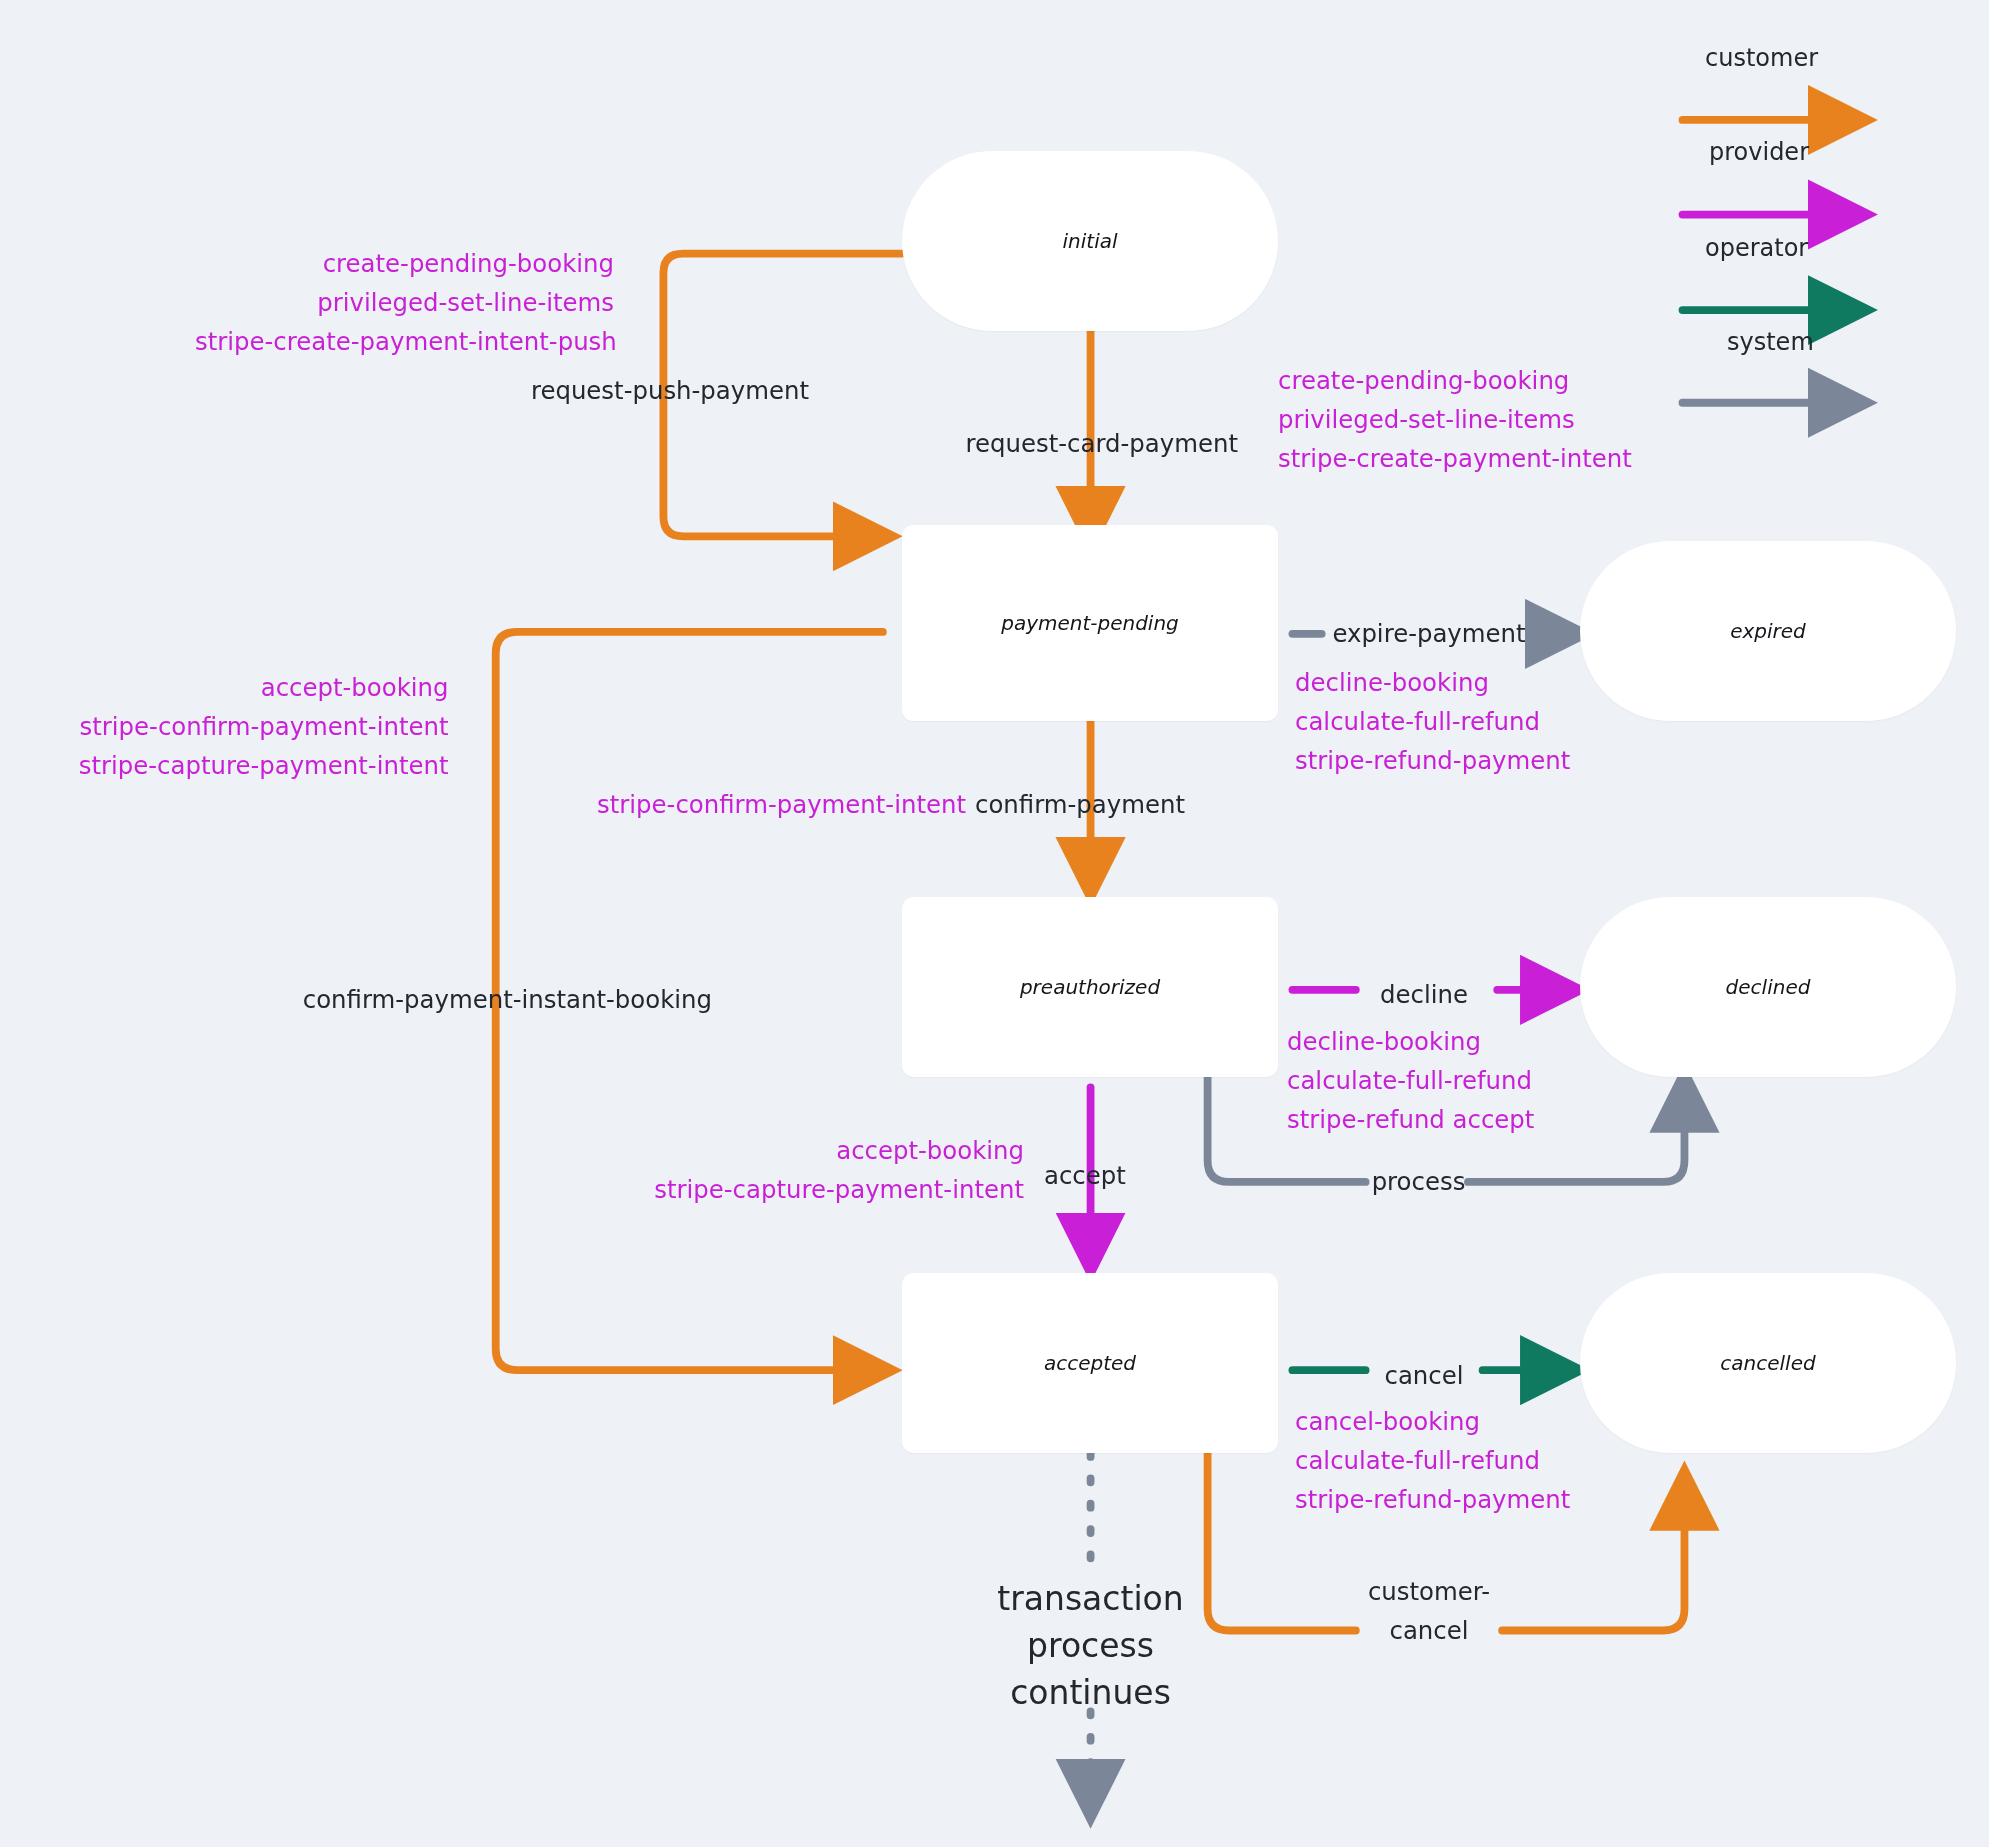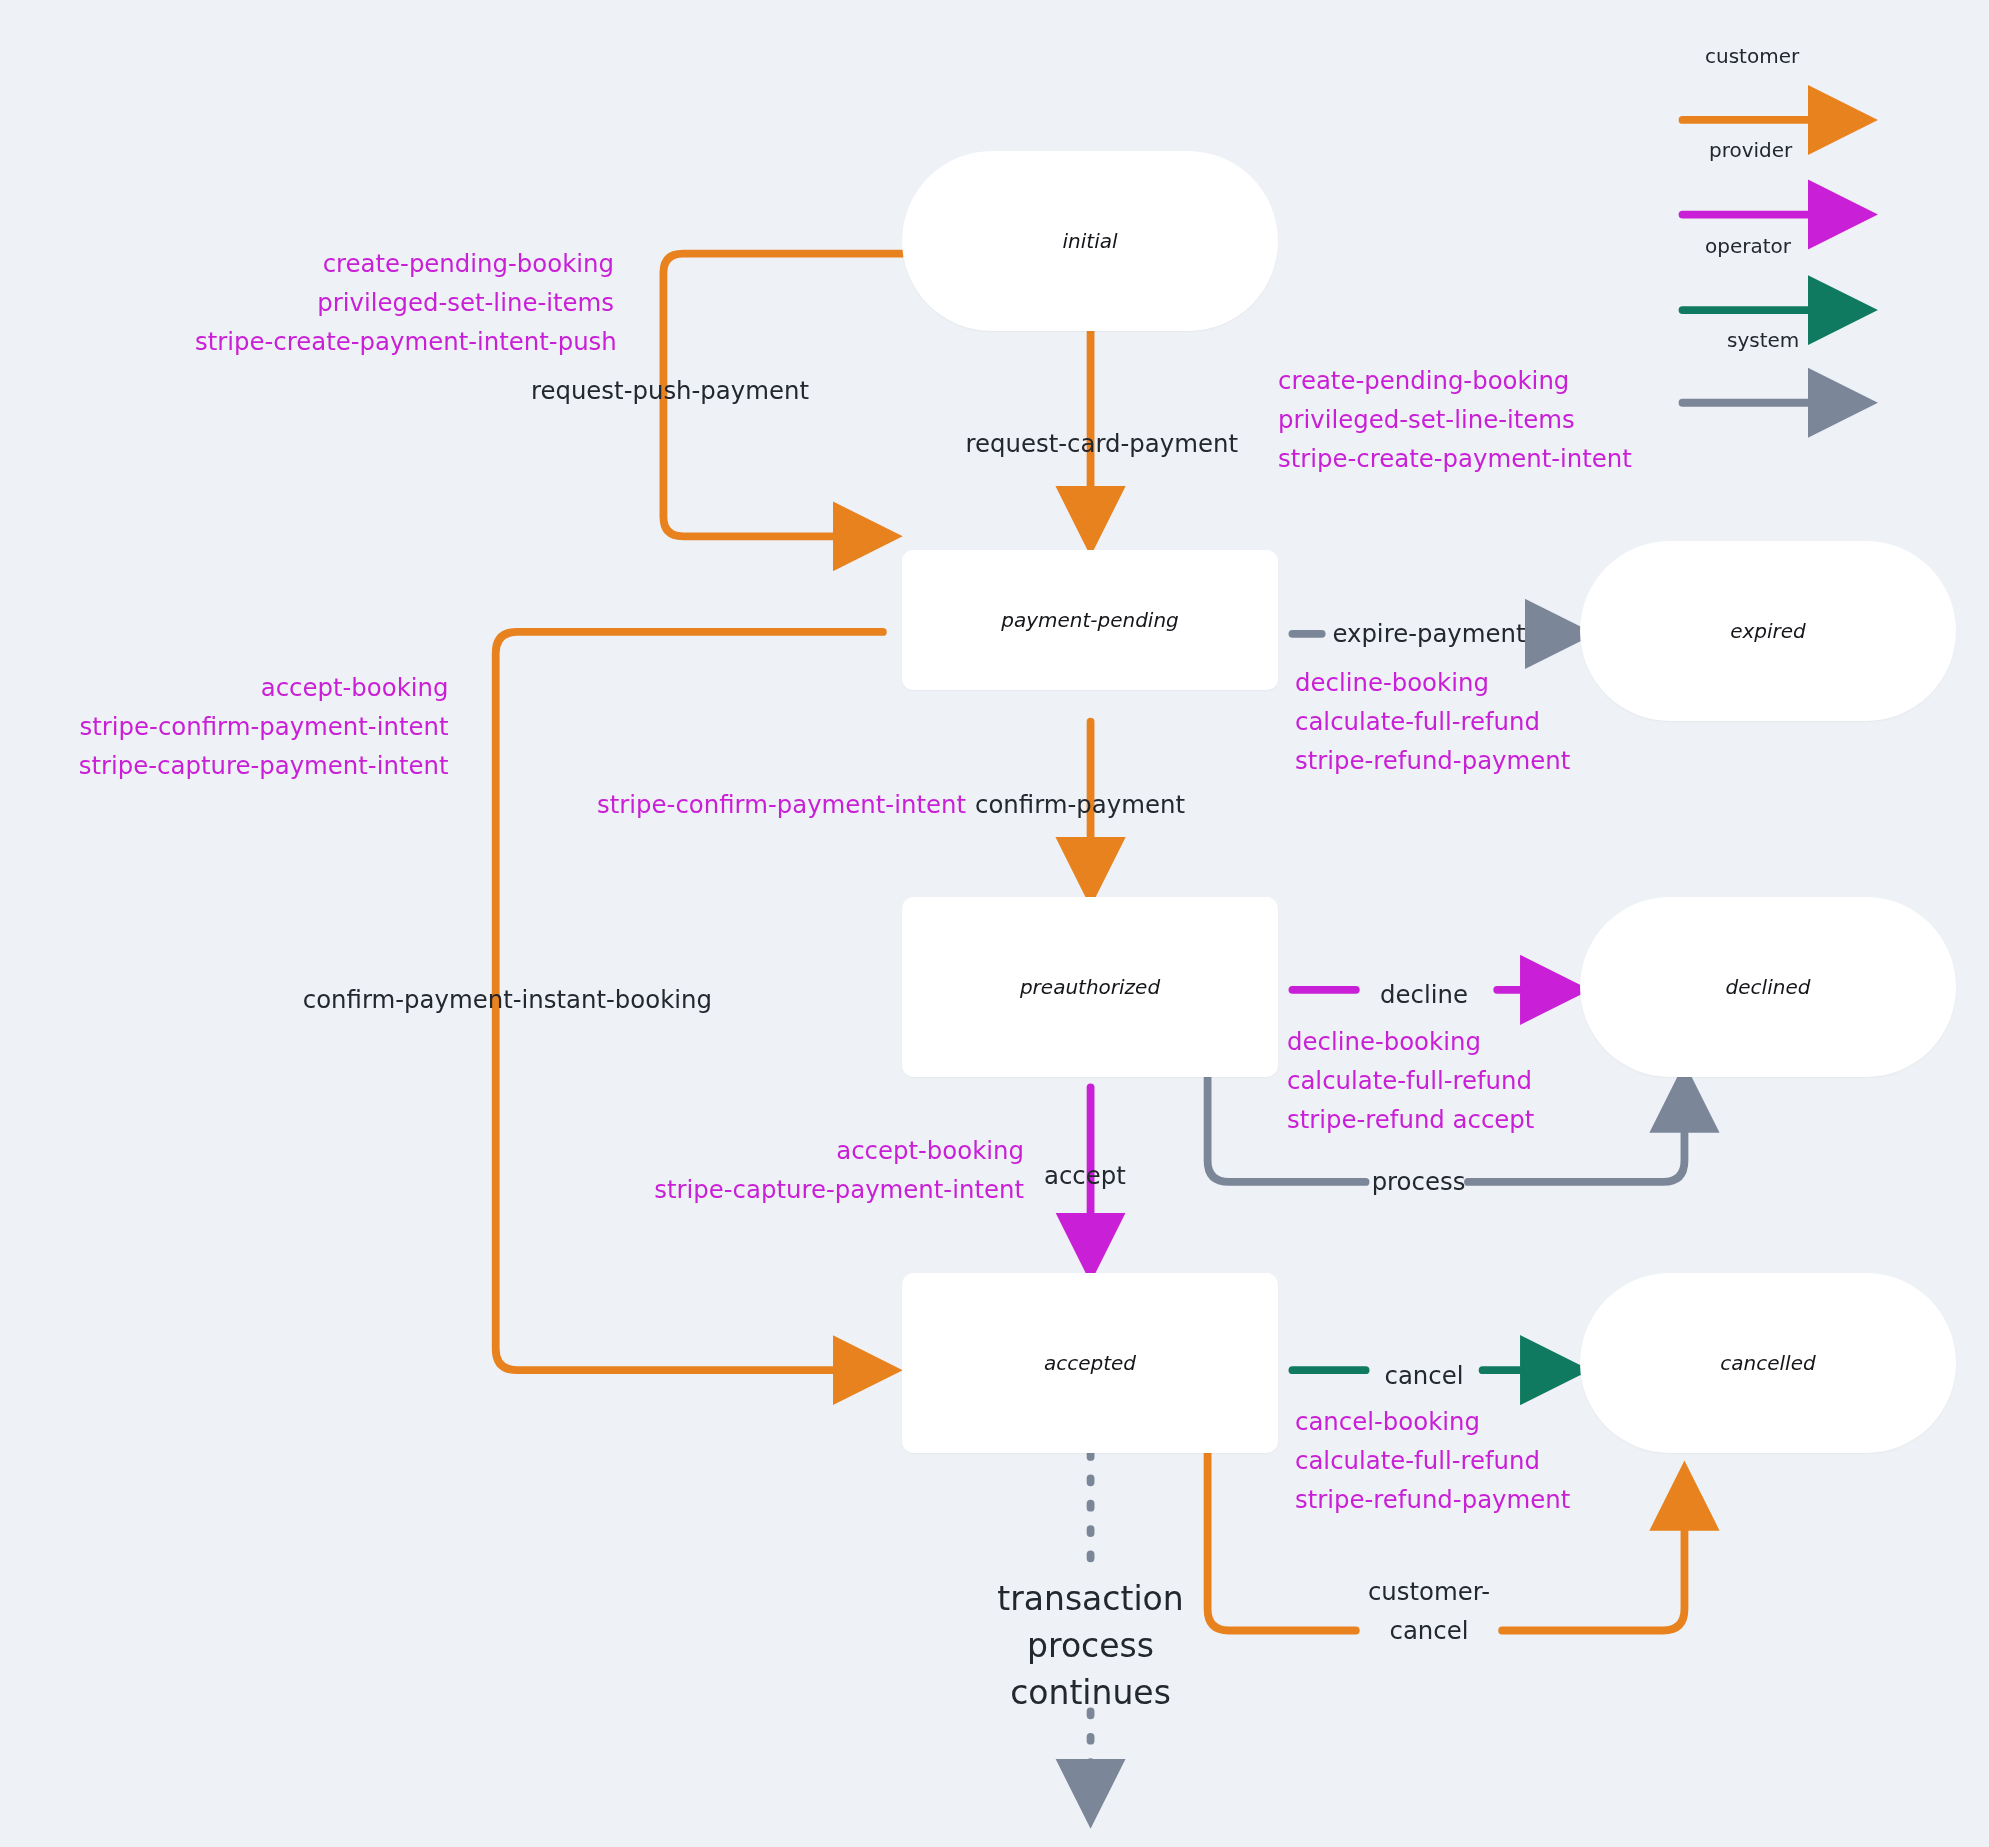--- a/index.html
+++ b/index.html
@@ -48,21 +48,21 @@
     white-space: nowrap;
     color: #2b2f36;
   }
   .lbl.dark { color: #23272e; }
   .lbl.magenta { color: #c91fd6; }
   .lbl.center { text-align: center; }
   .lbl.right { text-align: right; }
 
   .legend-label {
     position: absolute;
-    font-size: 20px;
+    font-size: 24px;
     color: #23272e;
     white-space: nowrap;
   }
 </style>
 </head>
 <body>
 
 <div id="canvas">
 
   <svg class="edges" viewBox="0 0 2040 1894">
@@ -112,21 +112,21 @@
     <path d="M 1725,123 L 1895,123" fill="none" stroke="#e8821e" stroke-width="8" stroke-linecap="round" marker-end="url(#arrow-orange)"></path>
     <path d="M 1725,220 L 1895,220" fill="none" stroke="#c91fd6" stroke-width="8" stroke-linecap="round" marker-end="url(#arrow-magenta)"></path>
     <path d="M 1725,318 L 1895,318" fill="none" stroke="#0f7a5f" stroke-width="8" stroke-linecap="round" marker-end="url(#arrow-green)"></path>
     <path d="M 1725,413 L 1895,413" fill="none" stroke="#7b8798" stroke-width="8" stroke-linecap="round" marker-end="url(#arrow-grey)"></path>
   </svg>
 
   <div class="node pill" style="left:902px; top:151px; width:376px; height:180px;">
     <span>initial</span>
   </div>
 
-  <div class="node rect" style="left:902px; top:550px; width:376px; height:140px;border-radius:11px;">
+  <div class="node rect" style="left:902px; top:525px; width:376px; height:196px;border-radius:11px;">
     <span>payment-pending</span>
   </div>
 
   <div class="node pill" style="left:1580px; top:541px; width:376px; height:180px;">
     <span>expired</span>
   </div>
 
   <div class="node rect" style="left:902px; top:897px; width:376px; height:180px;">
     <span>preauthorized</span>
   </div>

